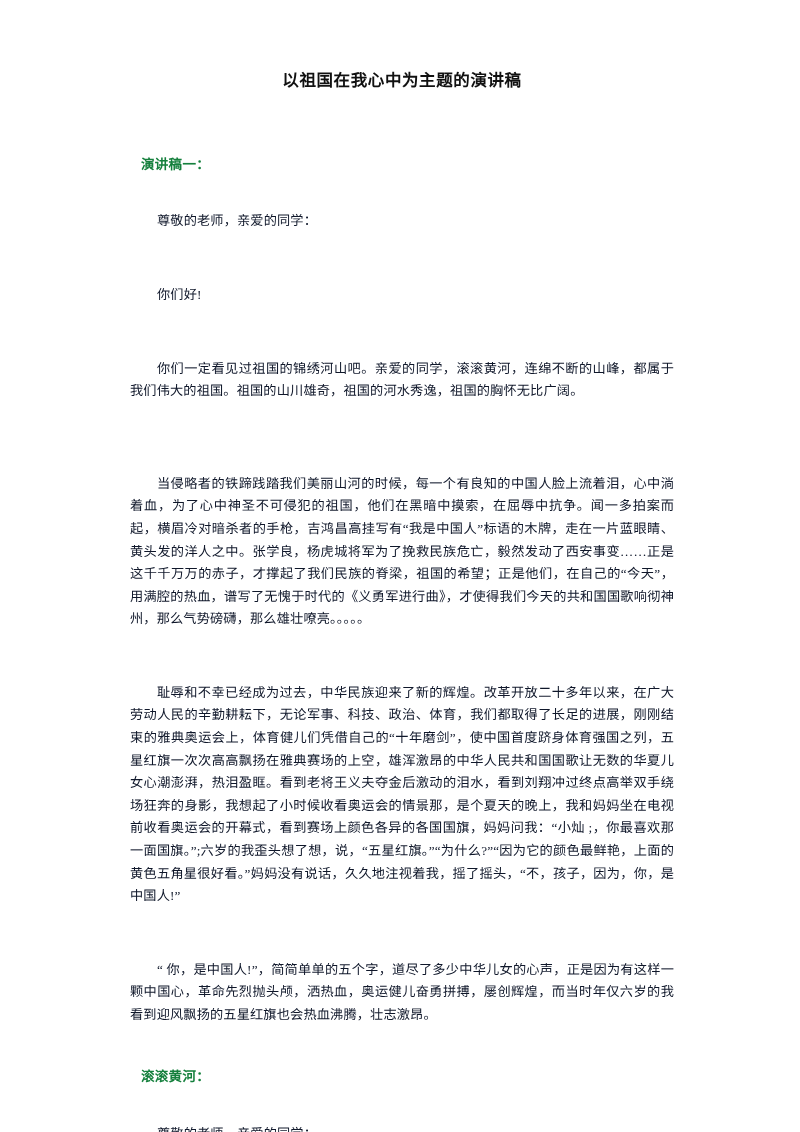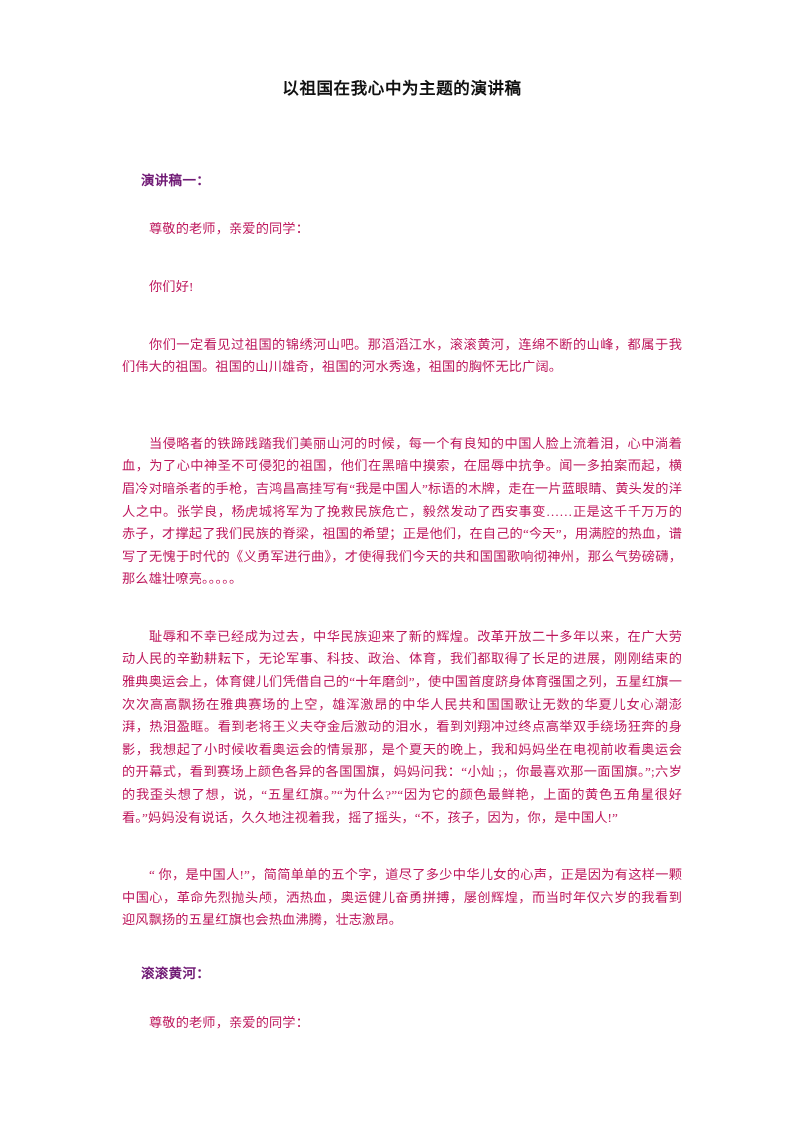--- a/index.html
+++ b/index.html
@@ -29,47 +29,47 @@
     left: 114px;
     top: 0;
     width: 576px;
   }
 
   .doc-title {
     font-size: 16.5px;
     font-weight: bold;
     text-align: center;
     letter-spacing: 0.6px;
-    margin: 16px;
+    margin: 8px;
     padding-top: 61px;
     line-height: 1.4;
     color: #111111;
   }
 
   .section-heading {
     font-size: 13.5px;
     font-weight: bold;
     margin: 0;
     padding: 0;
     text-indent: 27px;
     line-height: 1.5;
     letter-spacing: 0.3px;
-    color: #701a75;
+    color: #15803d;
   }
 
   .para {
     font-size: 13.2px;
     line-height: 22.6px;
-    margin: 8px;
+    margin: 16px;
     padding: 0;
     text-align: justify;
     text-justify: inter-ideograph;
     text-indent: 27px;
     letter-spacing: 0.15px;
-    color: #be185d;
+    color: #0f172a;
     word-break: break-all;
   }
 
   .para.no-indent {
     text-indent: 27px;
   }
 
   
   .gap-title-to-heading { height: 55px; }
   .gap-heading { height: 19px; }
@@ -92,21 +92,21 @@
     <div class="gap-heading"></div>
 
     <p class="para no-indent">尊敬的老师，亲爱的同学：</p>
 
     <div class="gap-para"></div>
 
     <p class="para no-indent">你们好!</p>
 
     <div class="gap-para"></div>
 
-    <p class="para">你们一定看见过祖国的锦绣河山吧。那滔滔江水，滚滚黄河，连绵不断的山峰，都属于我们伟大的祖国。祖国的山川雄奇，祖国的河水秀逸，祖国的胸怀无比广阔。</p>
+    <p class="para">你们一定看见过祖国的锦绣河山吧。亲爱的同学，滚滚黄河，连绵不断的山峰，都属于我们伟大的祖国。祖国的山川雄奇，祖国的河水秀逸，祖国的胸怀无比广阔。</p>
 
     <div class="gap-para"></div>
 
 
     <div class="gap-para"></div>
 
     <p class="para">当侵略者的铁蹄践踏我们美丽山河的时候，每一个有良知的中国人脸上流着泪，心中淌着血，为了心中神圣不可侵犯的祖国，他们在黑暗中摸索，在屈辱中抗争。闻一多拍案而起，横眉冷对暗杀者的手枪，吉鸿昌高挂写有“我是中国人”标语的木牌，走在一片蓝眼睛、黄头发的洋人之中。张学良，杨虎城将军为了挽救民族危亡，毅然发动了西安事变……正是这千千万万的赤子，才撑起了我们民族的脊梁，祖国的希望；正是他们，在自己的“今天”，用满腔的热血，谱写了无愧于时代的《义勇军进行曲》，才使得我们今天的共和国国歌响彻神州，那么气势磅礴，那么雄壮嘹亮。。。。。</p>
 
     <div class="gap-para"></div>
 

